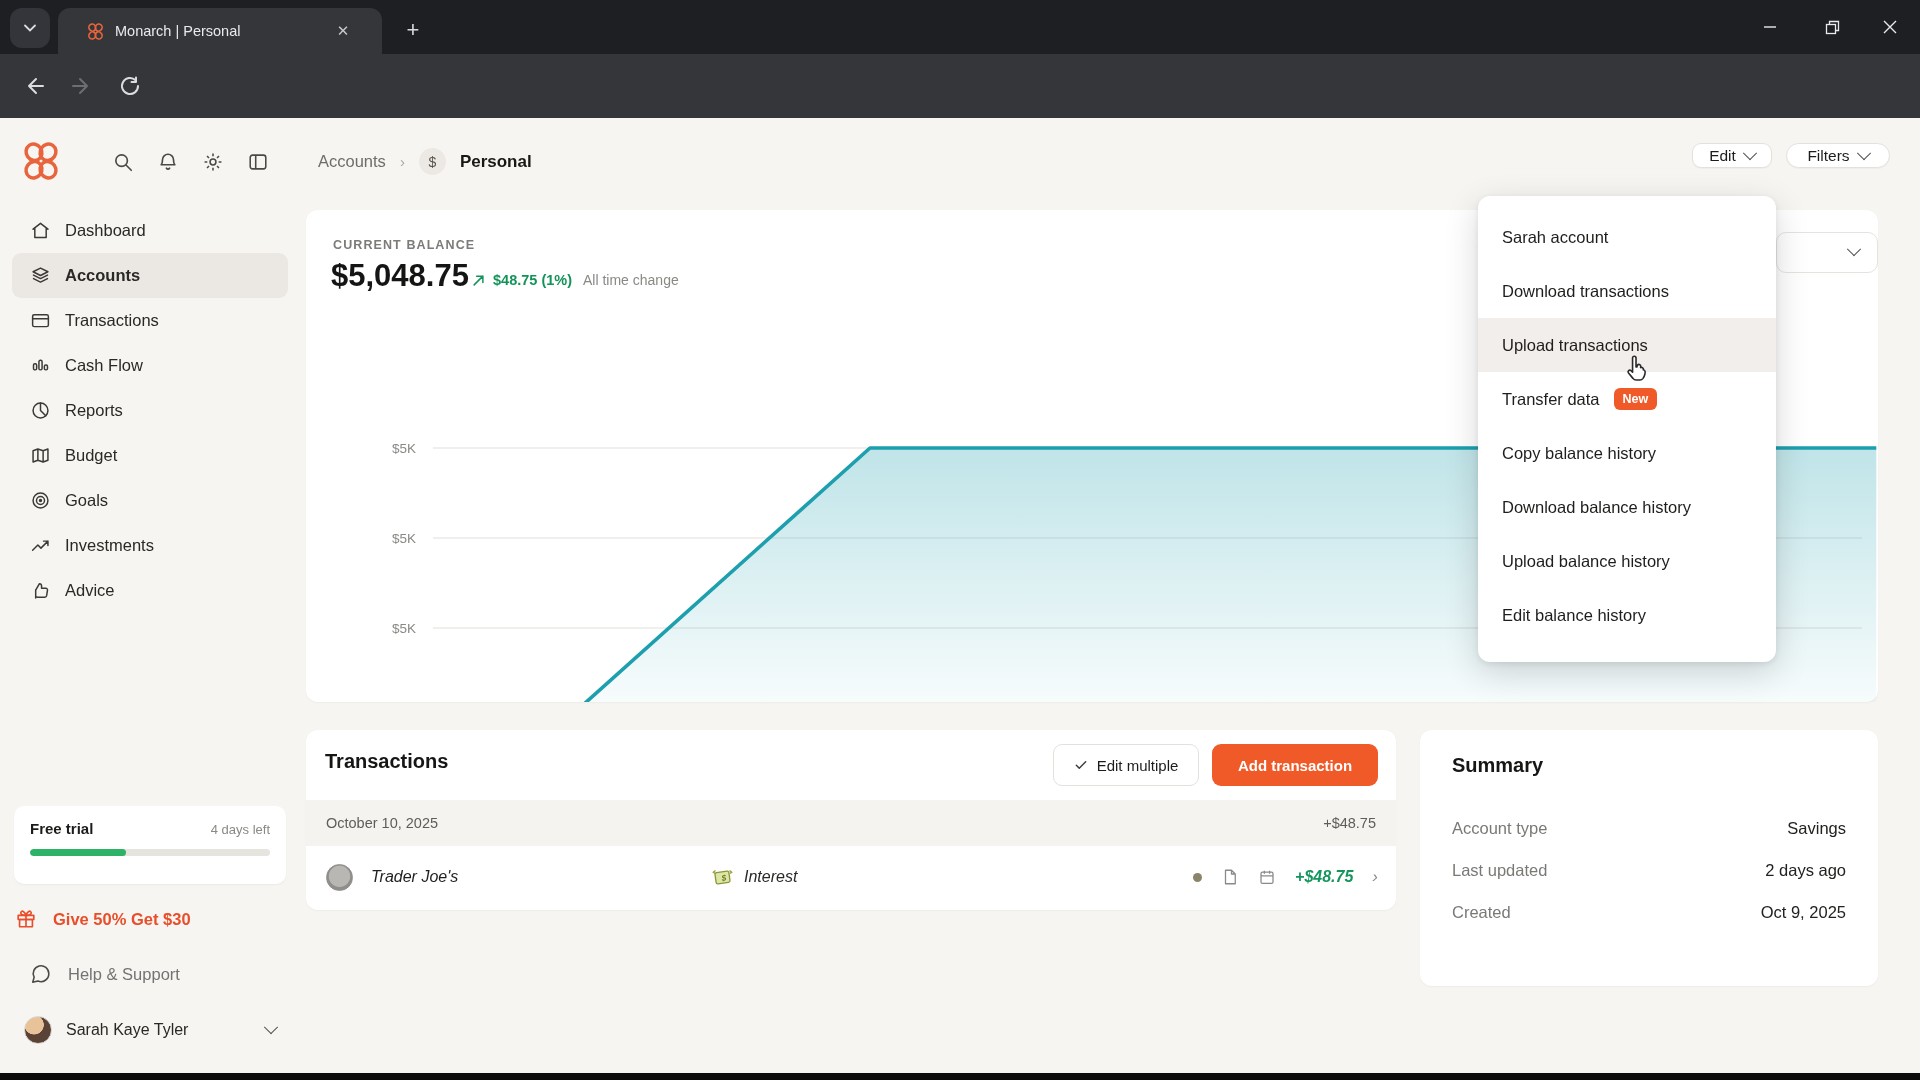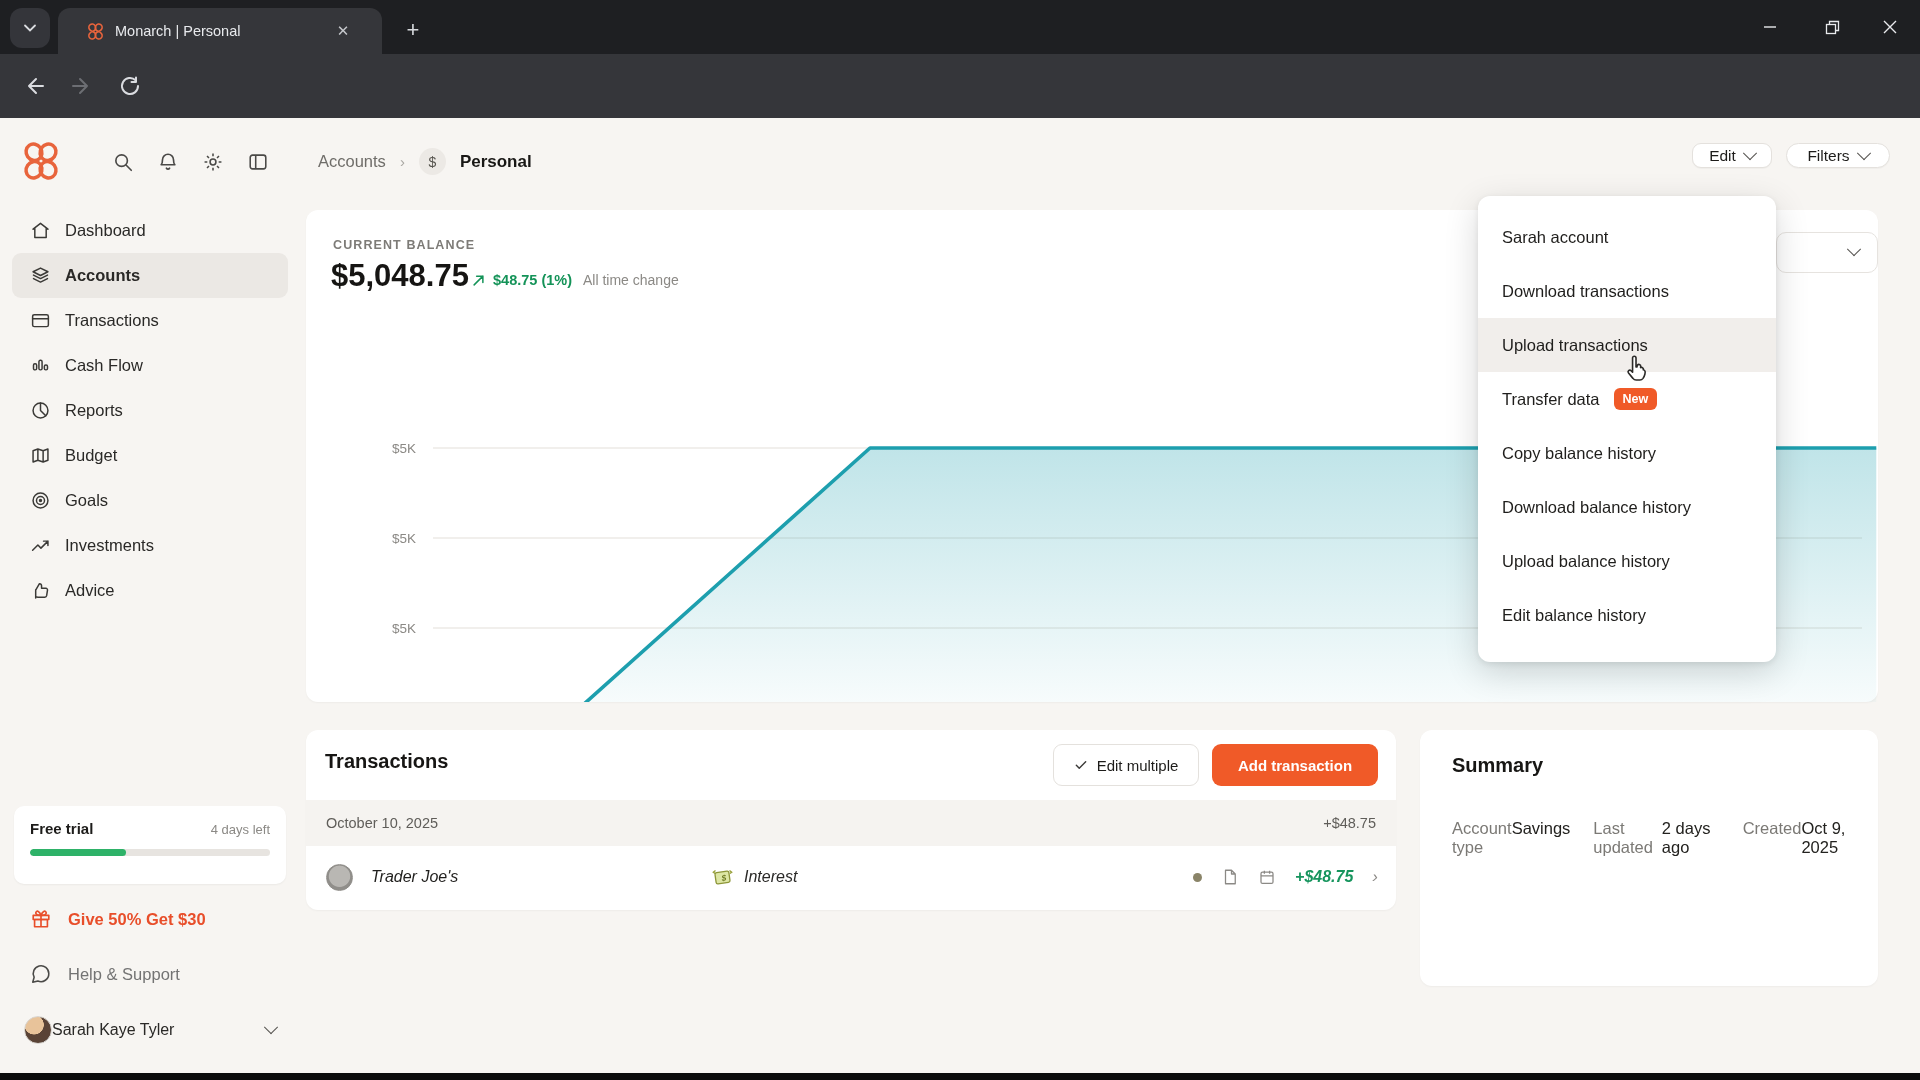--- a/index.html
+++ b/index.html
@@ -34,23 +34,23 @@
   #nav { position:absolute; left:12px; top:90px; width:276px; }
   .nav-item { display:flex; align-items:center; gap:14px; height:45px; padding:0 18px; border-radius:9px; color:#2a2927; font-size:16.5px; }
   .nav-item.active { background:#ebe8e4; font-weight:bold; }
   .nav-item svg { flex:0 0 auto; }
   #trial-card { position:absolute; left:14px; top:688px; width:272px; height:78px; background:#ffffff; border-radius:10px; box-shadow:0 1px 2px rgba(0,0,0,.05); padding:14px 16px; }
   #trial-row { display:flex; justify-content:space-between; align-items:baseline; }
   #trial-title { font-size:15px; font-weight:bold; color:#1d1c1a; }
   #trial-left { font-size:13px; color:#8b8985; }
   #trial-track { margin-top:12px; width:240px; height:7px; border-radius:4px; background:#e7e4e0; overflow:hidden; }
   #trial-fill { height:100%; border-radius:4px; background:#2eb268; }
-  #referral { position:absolute; left:30px; top:790px; display:flex; align-items:center; gap:16px; color:#e84e2a; font-size:16.5px; font-weight:bold; }
+  #referral { position:absolute; left:15px; top:790px; display:flex; align-items:center; gap:16px; color:#e84e2a; font-size:16.5px; font-weight:bold; }
   #help { position:absolute; left:30px; top:845px; display:flex; align-items:center; gap:16px; color:#737373; font-size:16.5px; }
-  #user-row { position:absolute; left:24px; top:898px; width:252px; display:flex; align-items:center; }
+  #user-row { position:absolute; left:24px; top:898px; width:252px; display:flex; align-items:center; gap:14px; }
   #avatar { width:28px; height:28px; border-radius:50%; background:radial-gradient(circle at 35% 30%, #e8c39a 0 38%, #5a4336 40% 75%, #3a2c24 78%); border:1px solid #d8d4cf; }
   #user-name { font-size:16px; color:#2a2927; flex:1; }
 
   
   #crumb { position:absolute; left:318px; top:30px; display:flex; align-items:center; gap:14px; }
   #crumb-root { color:#6f6d69; font-size:16.5px; }
   #crumb-sep { color:#a9a7a2; font-size:15px; }
   #dollar-badge { width:27px; height:27px; border-radius:50%; background:#ece9e5; color:#57554f; display:flex; align-items:center; justify-content:center; font-size:14px; }
   #crumb-current { color:#191816; font-size:17px; font-weight:bold; }
   .hdr-btn { position:absolute; top:25px; height:25px; background:#fff; border:1px solid #e4e1dd; border-radius:9px; display:flex; align-items:center; justify-content:center; gap:9px; font-size:15.5px; color:#1d1c1a; box-shadow:0 1px 1px rgba(0,0,0,.03); }
@@ -79,21 +79,21 @@
   #tx-merchant-ico { width:27px; height:27px; border-radius:50%; background:radial-gradient(circle at 50% 45%, #b9b7b3 0 55%, #908e8a 60% 100%); border:1px solid #8f8d89; }
   #tx-merchant { font-size:16px; color:#201f1d; margin-left:18px; }
   #tx-cat { position:absolute; left:406px; display:flex; align-items:center; gap:11px; font-size:16px; color:#2a2927; }
   #tx-right { position:absolute; right:18px; display:flex; align-items:center; gap:19px; }
   #tx-dot { width:9px; height:9px; border-radius:50%; background:#8a8468; }
   #tx-amount { color:#17955e; font-size:16px; font-weight:bold; }
   #tx-chev { color:#8b8985; font-size:17px; }
 
   #summary-card { left:1420px; top:612px; width:458px; height:256px; padding:24px 32px; }
   #summary-title { font-size:20px; font-weight:bold; color:#171614; }
-  #summary-rows { margin-top:42px; display:flex; flex-direction:row; gap:23px; }
+  #summary-rows { margin-top:42px; display:flex; flex-direction:column; gap:23px; }
   .sum-row { display:flex; justify-content:space-between; font-size:16.5px; }
   .sum-label { color:#7b7975; }
   .sum-value { color:#23221f; }
 
   
   #menu { position:absolute; left:1478px; top:78px; width:298px; height:466px; background:#fff; border-radius:12px; box-shadow:0 10px 34px rgba(0,0,0,.16), 0 2px 6px rgba(0,0,0,.08); padding:14px 0; z-index:30; }
   .menu-item { height:54px; display:flex; align-items:center; gap:14px; padding:0 24px; font-size:16.5px; color:#1f1e1c; }
   .menu-item.hl { background:#f1eeeb; }
   .badge-new { background:#f05a28; color:#fff; font-size:12.5px; font-weight:bold; border-radius:6px; padding:4px 9px; }
   #cursor-hand { position:absolute; left:144px; top:158px; z-index:40; }

